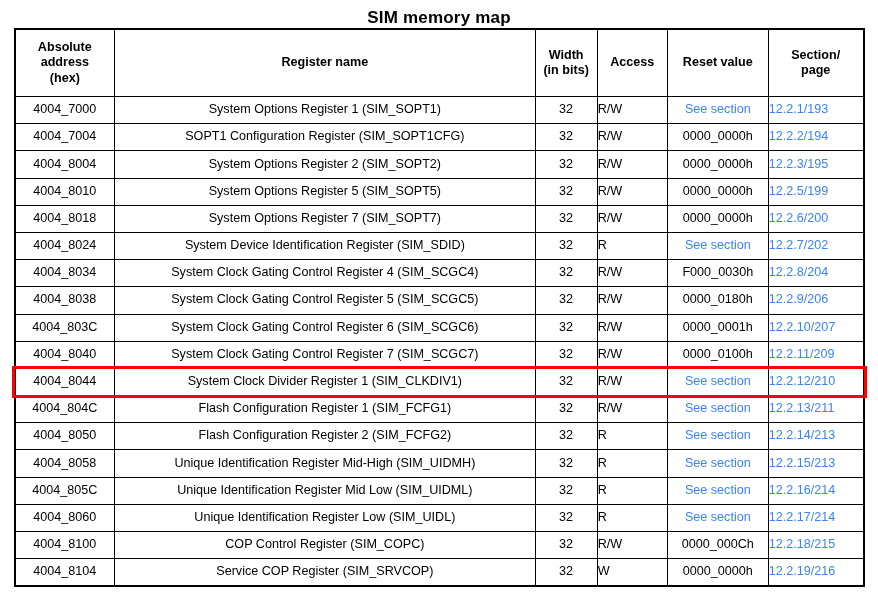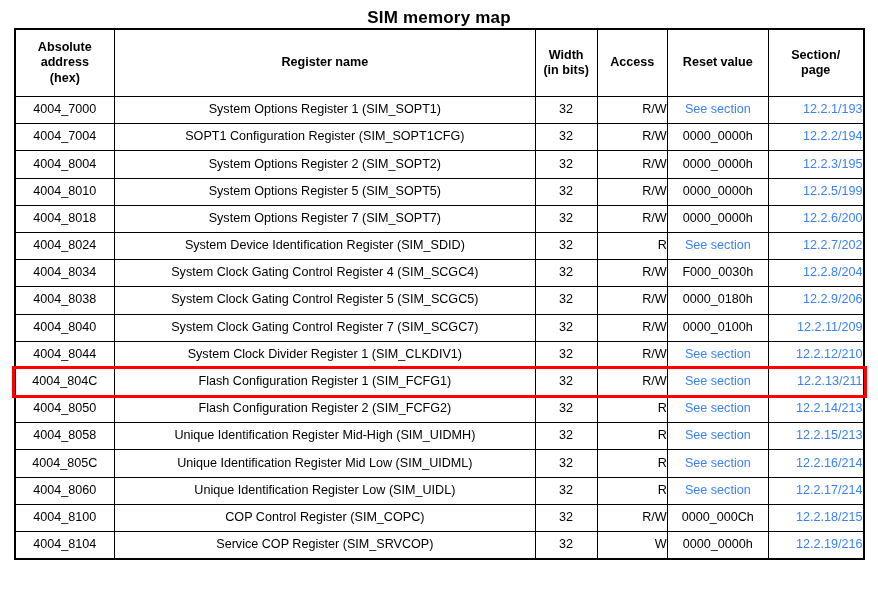--- a/index.html
+++ b/index.html
@@ -71,23 +71,23 @@
   col.c-addr    { width: 100px; }
   col.c-name    { width: 420px; }
   col.c-width   { width: 62px; }
   col.c-access  { width: 70px; }
   col.c-reset   { width: 101px; }
   col.c-section { width: 95px; }
 
   td.addr    { text-align: center; }
   td.name    { text-align: center; padding-left: 6px; }
   td.width   { text-align: center; margin-top: 16px; }
-  td.access  { text-align: right; }
+  td.access  { text-align: left; }
   td.reset   { text-align: center; }
-  td.section { text-align: right; }
+  td.section { text-align: left; }
 
   .lnk { color: #3b82f6; }
 
   
   #row-highlight {
     position: absolute;
     border: 3px solid #ff0000;
     box-sizing: border-box;
     pointer-events: none;
     left: -2px;
@@ -195,20 +195,28 @@
         </tr>
         <tr>
           <td class="addr"><span>4004_8038</span></td>
           <td class="name"><span>System Clock Gating Control Register 5 (SIM_SCGC5)</span></td>
           <td class="width"><span>32</span></td>
           <td class="access"><span>R/W</span></td>
           <td class="reset"><span>0000_0180h</span></td>
           <td class="section"><span class="lnk">12.2.9/206</span></td>
         </tr>
         <tr>
+          <td class="addr"><span>4004_803C</span></td>
+          <td class="name"><span>System Clock Gating Control Register 6 (SIM_SCGC6)</span></td>
+          <td class="width"><span>32</span></td>
+          <td class="access"><span>R/W</span></td>
+          <td class="reset"><span>0000_0001h</span></td>
+          <td class="section"><span class="lnk">12.2.10/207</span></td>
+        </tr>
+        <tr>
           <td class="addr"><span>4004_8040</span></td>
           <td class="name"><span>System Clock Gating Control Register 7 (SIM_SCGC7)</span></td>
           <td class="width"><span>32</span></td>
           <td class="access"><span>R/W</span></td>
           <td class="reset"><span>0000_0100h</span></td>
           <td class="section"><span class="lnk">12.2.11/209</span></td>
         </tr>
         <tr>
           <td class="addr"><span>4004_8044</span></td>
           <td class="name"><span>System Clock Divider Register 1 (SIM_CLKDIV1)</span></td>

